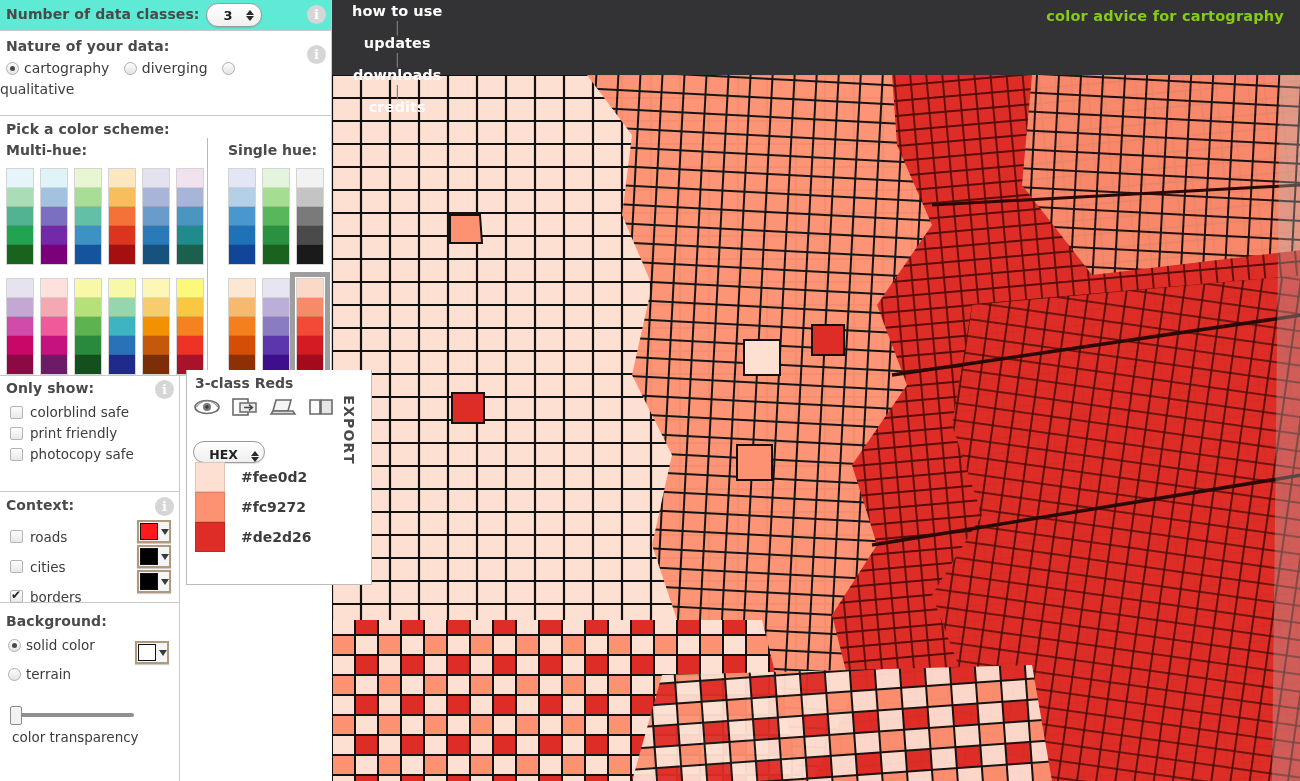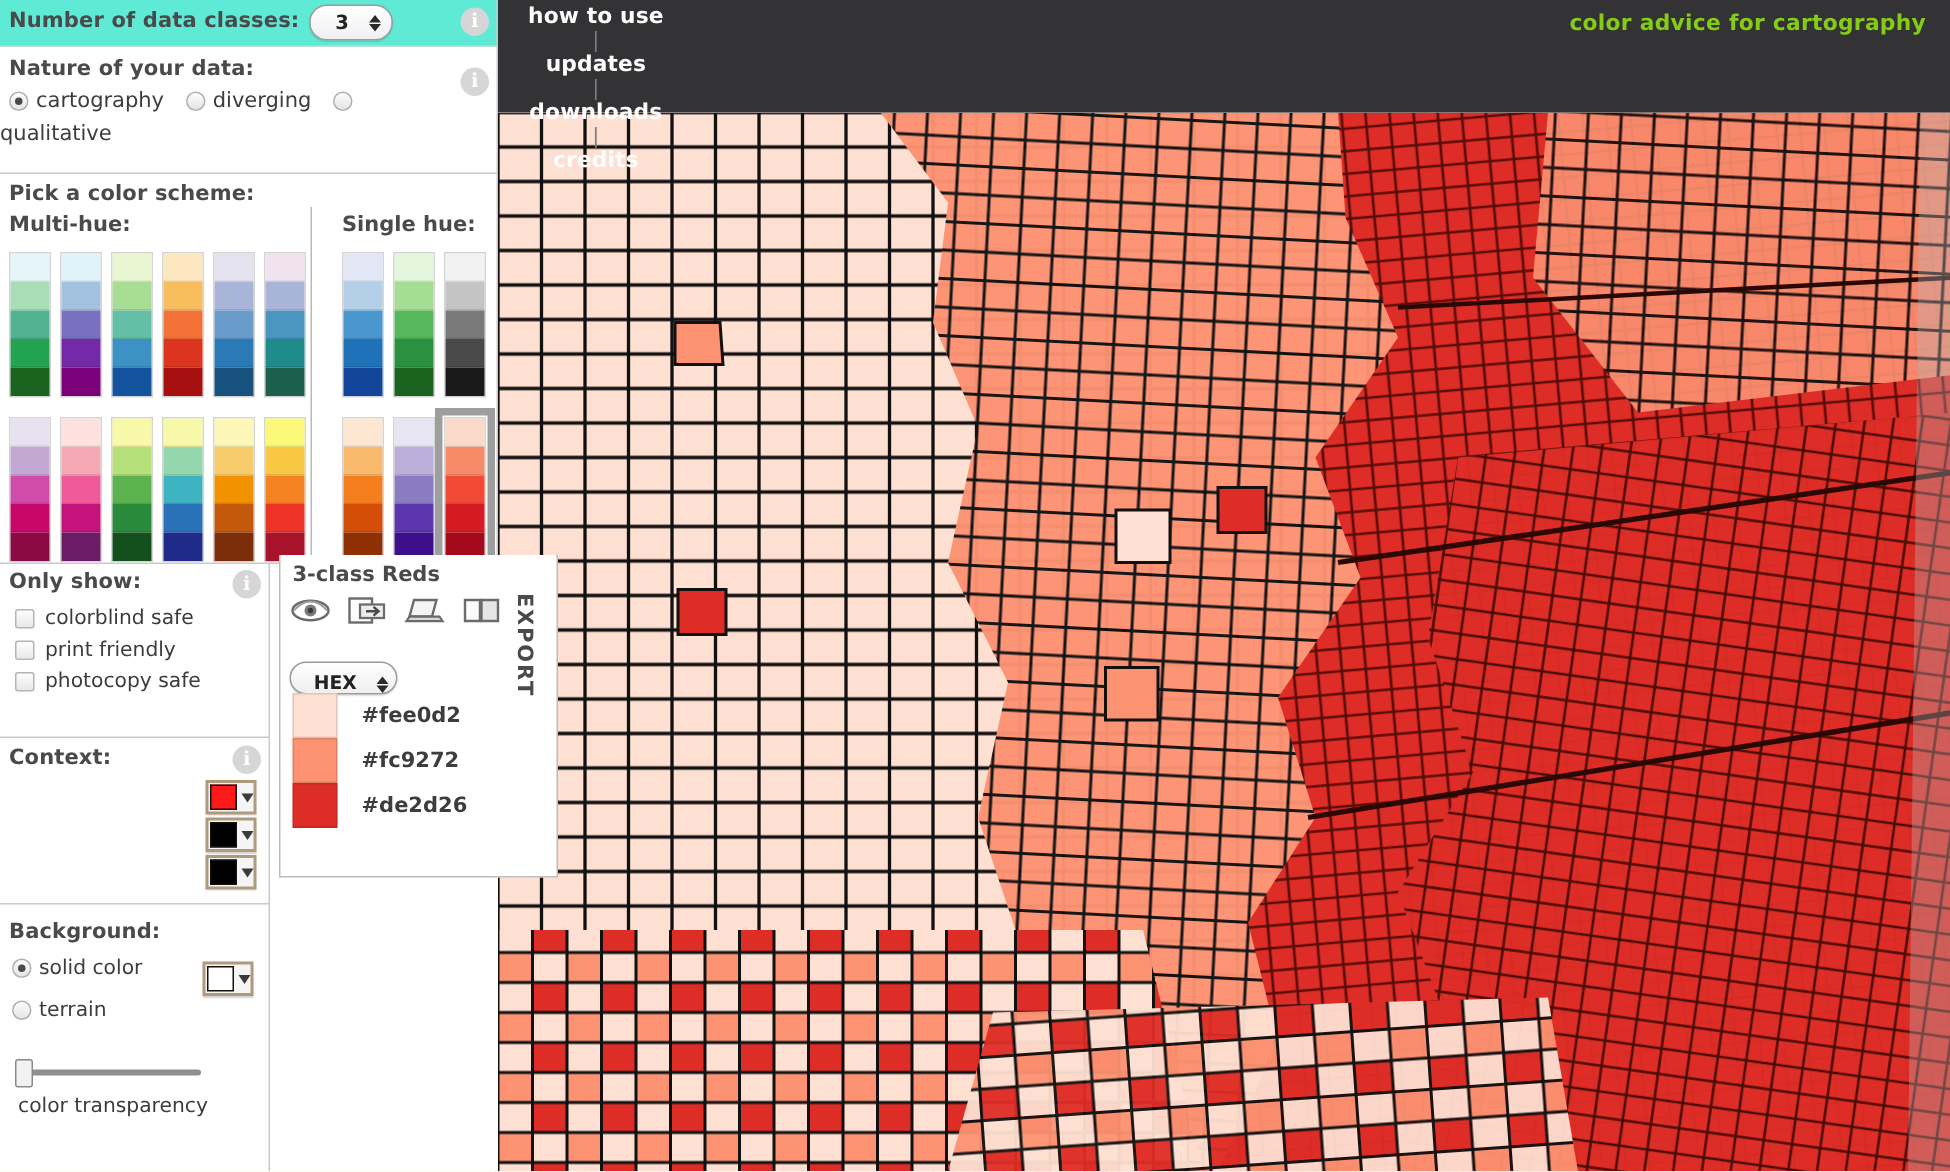--- a/index.html
+++ b/index.html
@@ -530,20 +530,34 @@
           <span class="chk"></span>
           <span>photocopy safe</span>
         </div>
       </div>
     </div>
 
     <div id="sec-context">
       <div class="lbl panel-title">Context:</div>
       <div class="infobtn" style="left:155px; top:5px;">i</div>
 
+      <div style="position:absolute; left:10px; top:32px;">
+        <div class="chk-row" style="height:25px">
+          <span class="chk"></span>
+          <span>roads</span>
+        </div>
+        <div class="chk-row" style="height:25px">
+          <span class="chk"></span>
+          <span>cities</span>
+        </div>
+        <div class="chk-row" style="height:25px">
+          <span class="chk on"></span>
+          <span>borders</span>
+        </div>
+      </div>
 
       <div class="colorchip" style="top:28px;">
         <span class="sw" style="background-color: rgb(255, 26, 26);"></span>
         <span class="car"></span>
       </div>
       <div class="colorchip" style="top:53px;">
         <span class="sw" style="background-color: rgb(0, 0, 0);"></span>
         <span class="car"></span>
       </div>
       <div class="colorchip" style="top:78px;">

